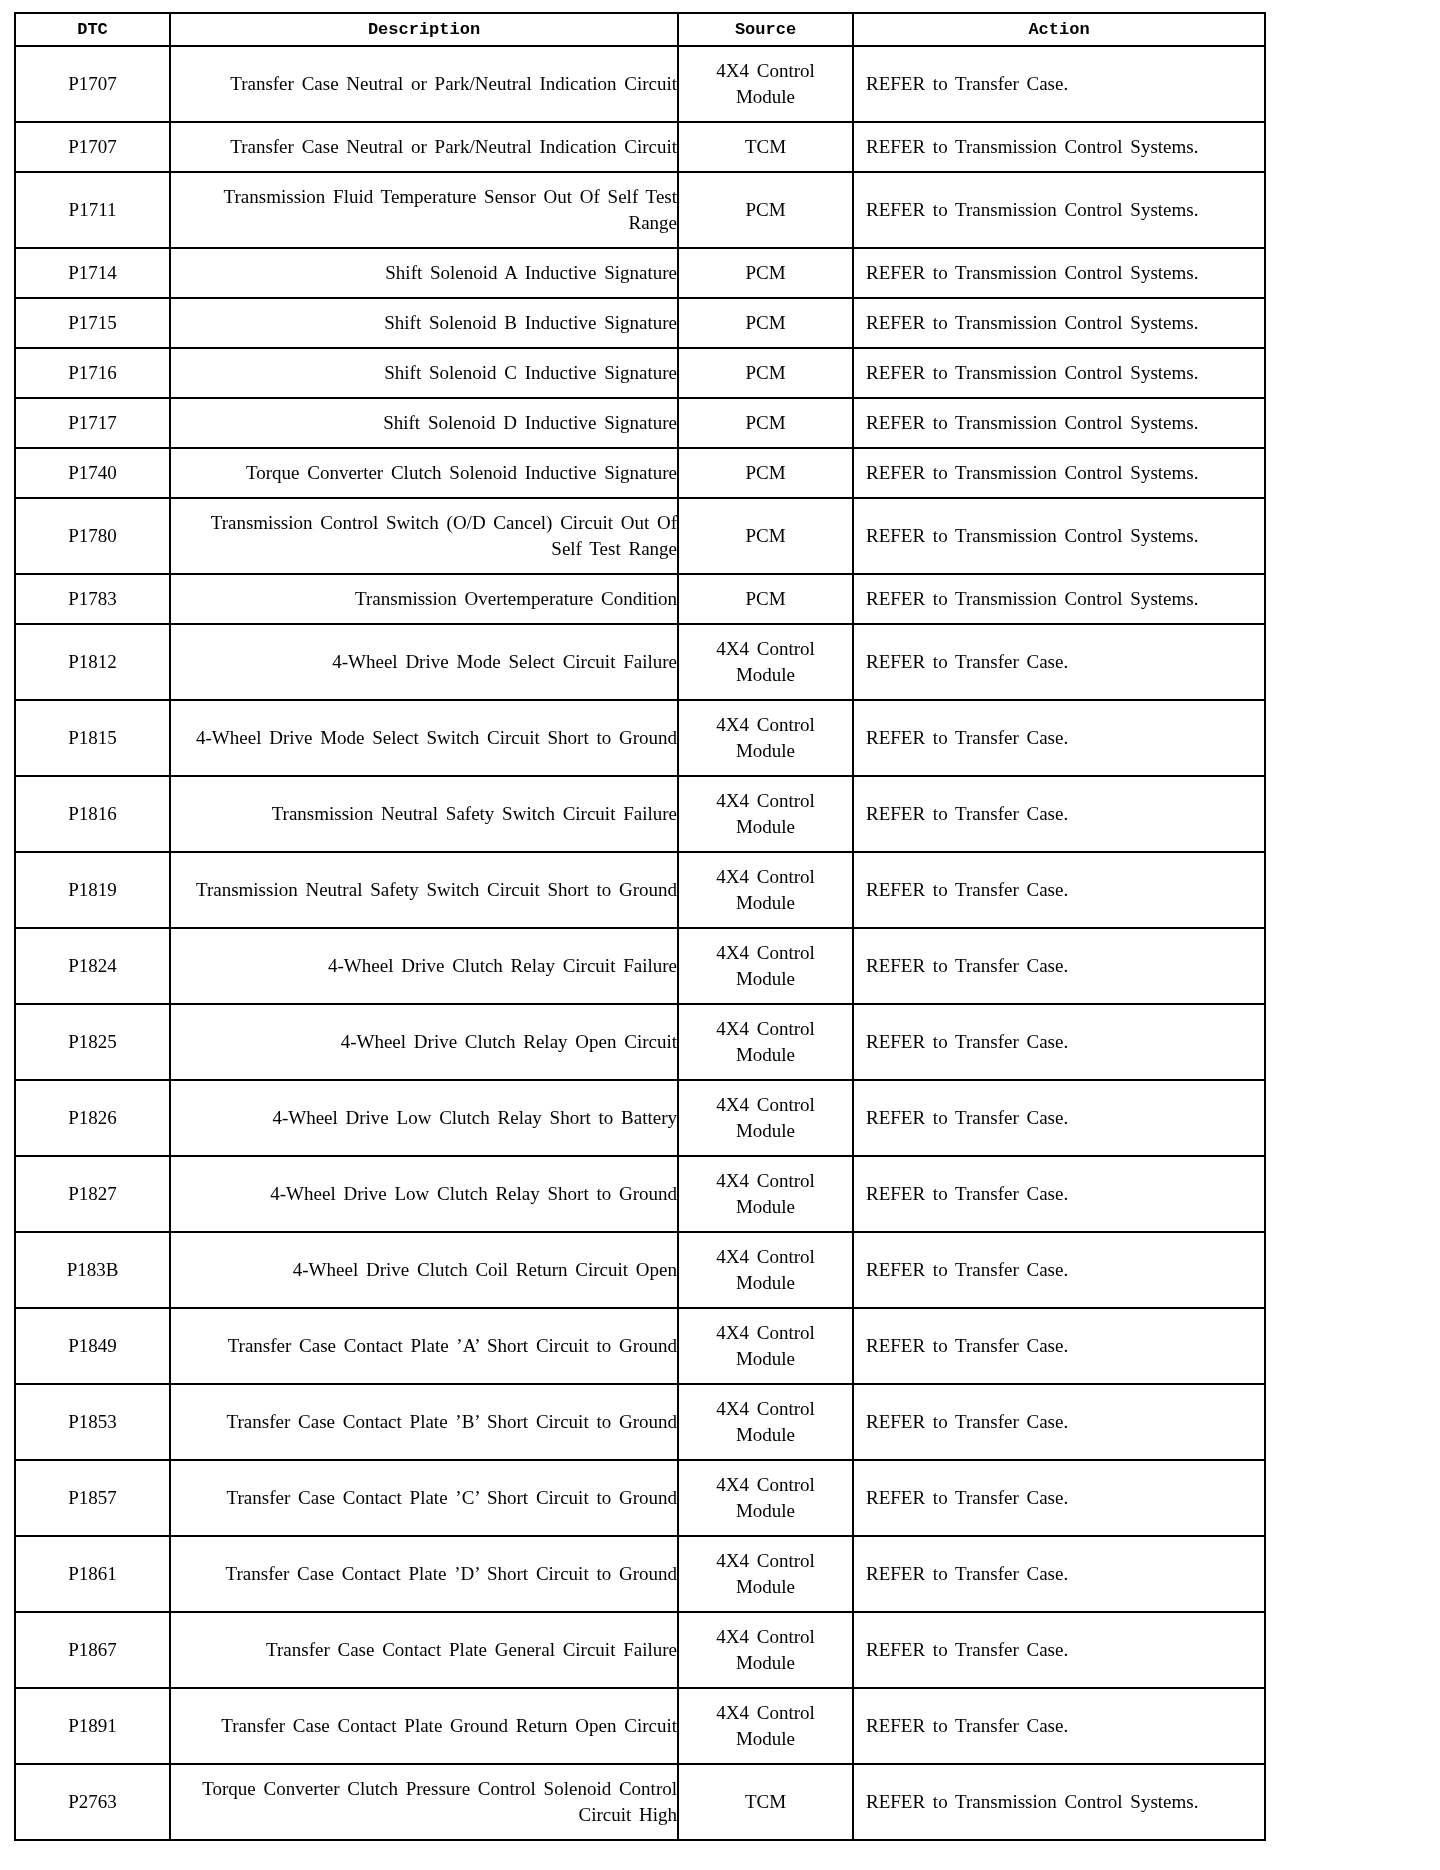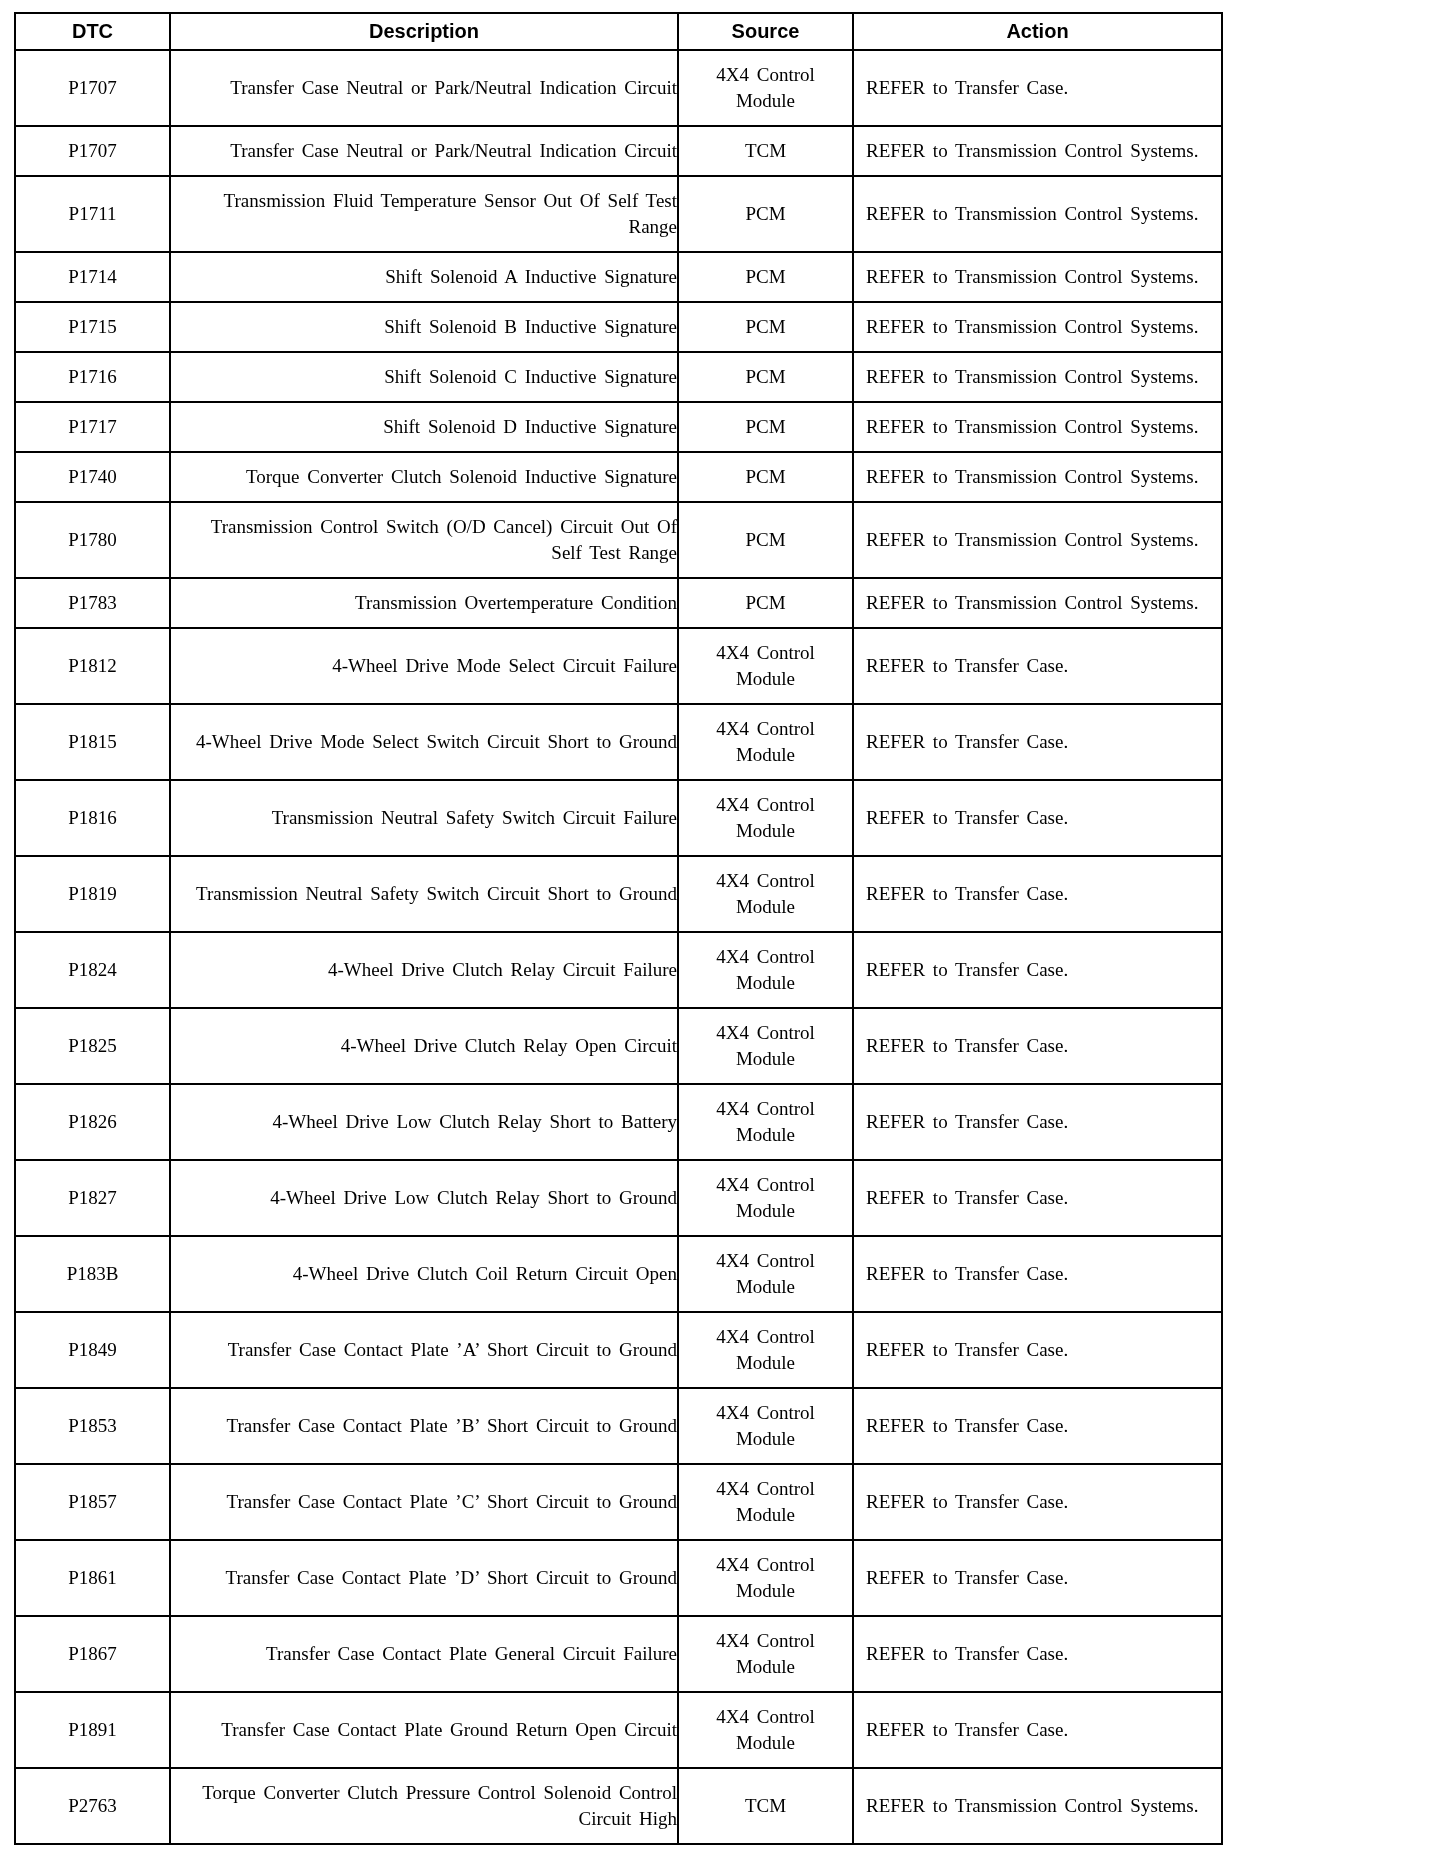--- a/index.html
+++ b/index.html
@@ -14,38 +14,38 @@
   }
   table.dtc-table {
     border-collapse: collapse;
     table-layout: fixed;
     width: 1192px;
   }
   .dtc-table th, .dtc-table td {
     border: 2px solid #000000;
   }
   .dtc-table th {
-    font-family: Liberation Sans, sans-serif;
+    font-family: Liberation Mono, monospace;
     font-weight: bold;
-    font-size: 20px;
+    font-size: 17px;
     text-align: center;
     padding: 6px 4px;
     word-spacing: 1px;
   }
   .dtc-table td {
     font-size: 19px;
     line-height: 26px;
     padding: 11px 8px;
     vertical-align: middle;
     word-spacing: 3px;
   }
   .col-dtc { width: 155px; }
   .col-description { width: 508px; }
   .col-source { width: 175px; font-family: Liberation Serif, serif; }
-  .col-action { width: 369px; }
+  .col-action { width: 412px; }
   td.col-dtc { text-align: center; margin-top: 20px; }
   td.col-description { text-align: right; padding-left: 14px; padding-right: 0; }
   td.col-source { text-align: center; padding-left: 15px; padding-right: 15px; }
   td.col-action { text-align: left; padding-left: 12px; padding-right: 8px; }
 </style>
 </head>
 <body>
 
 <div class="page">
   <table class="dtc-table">

